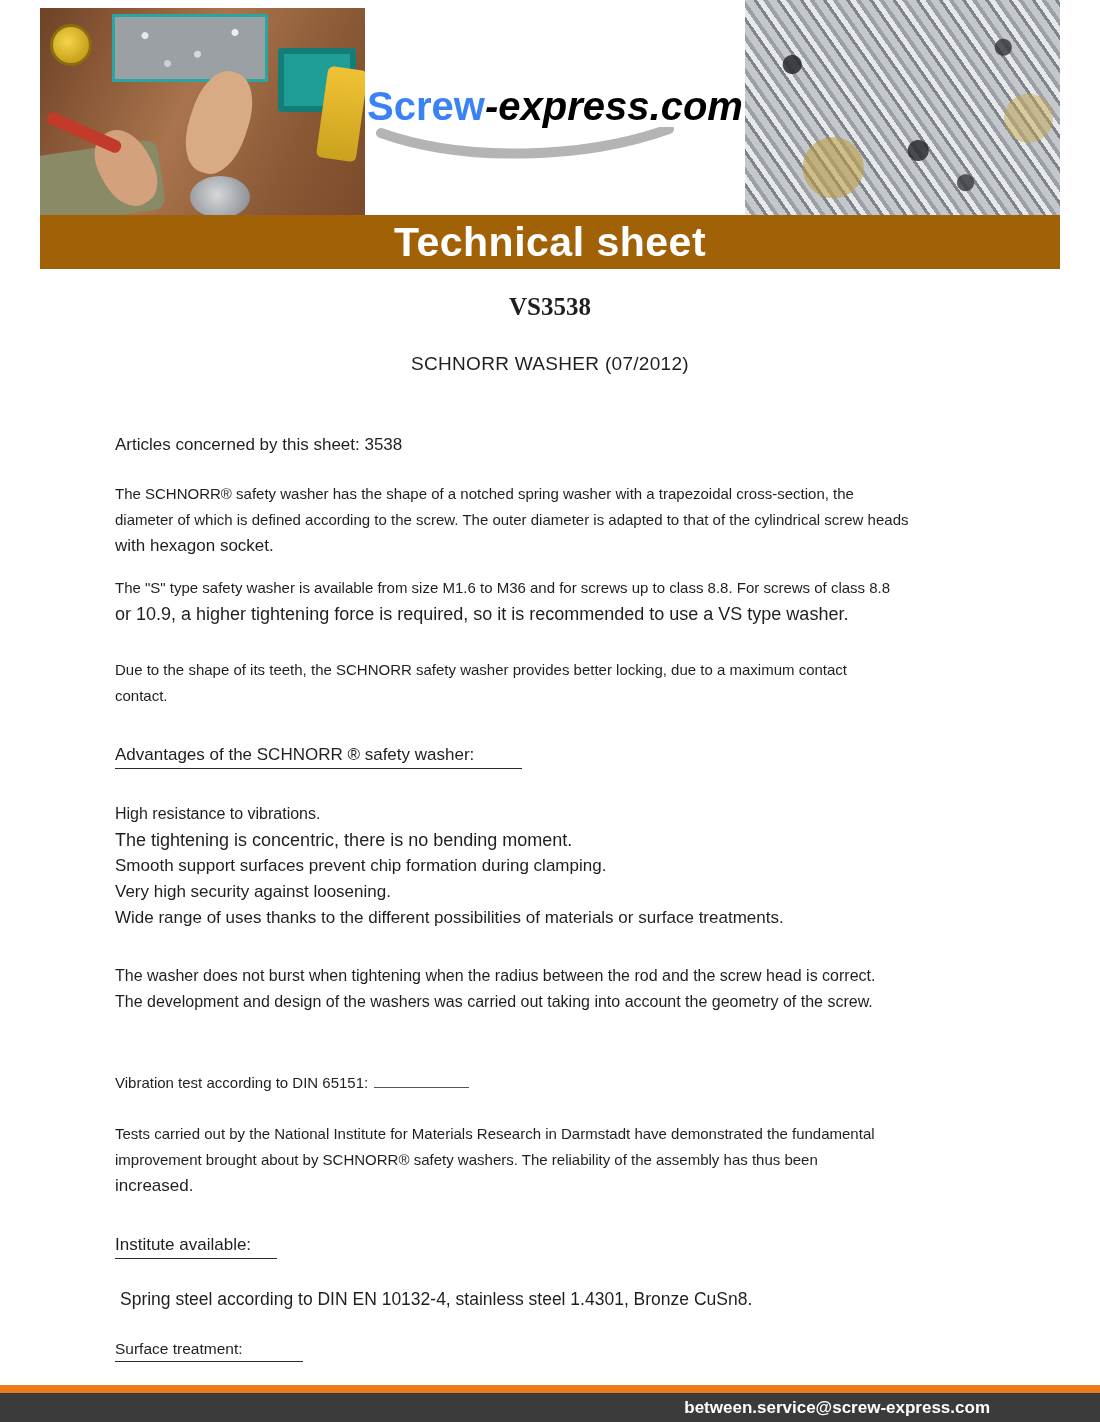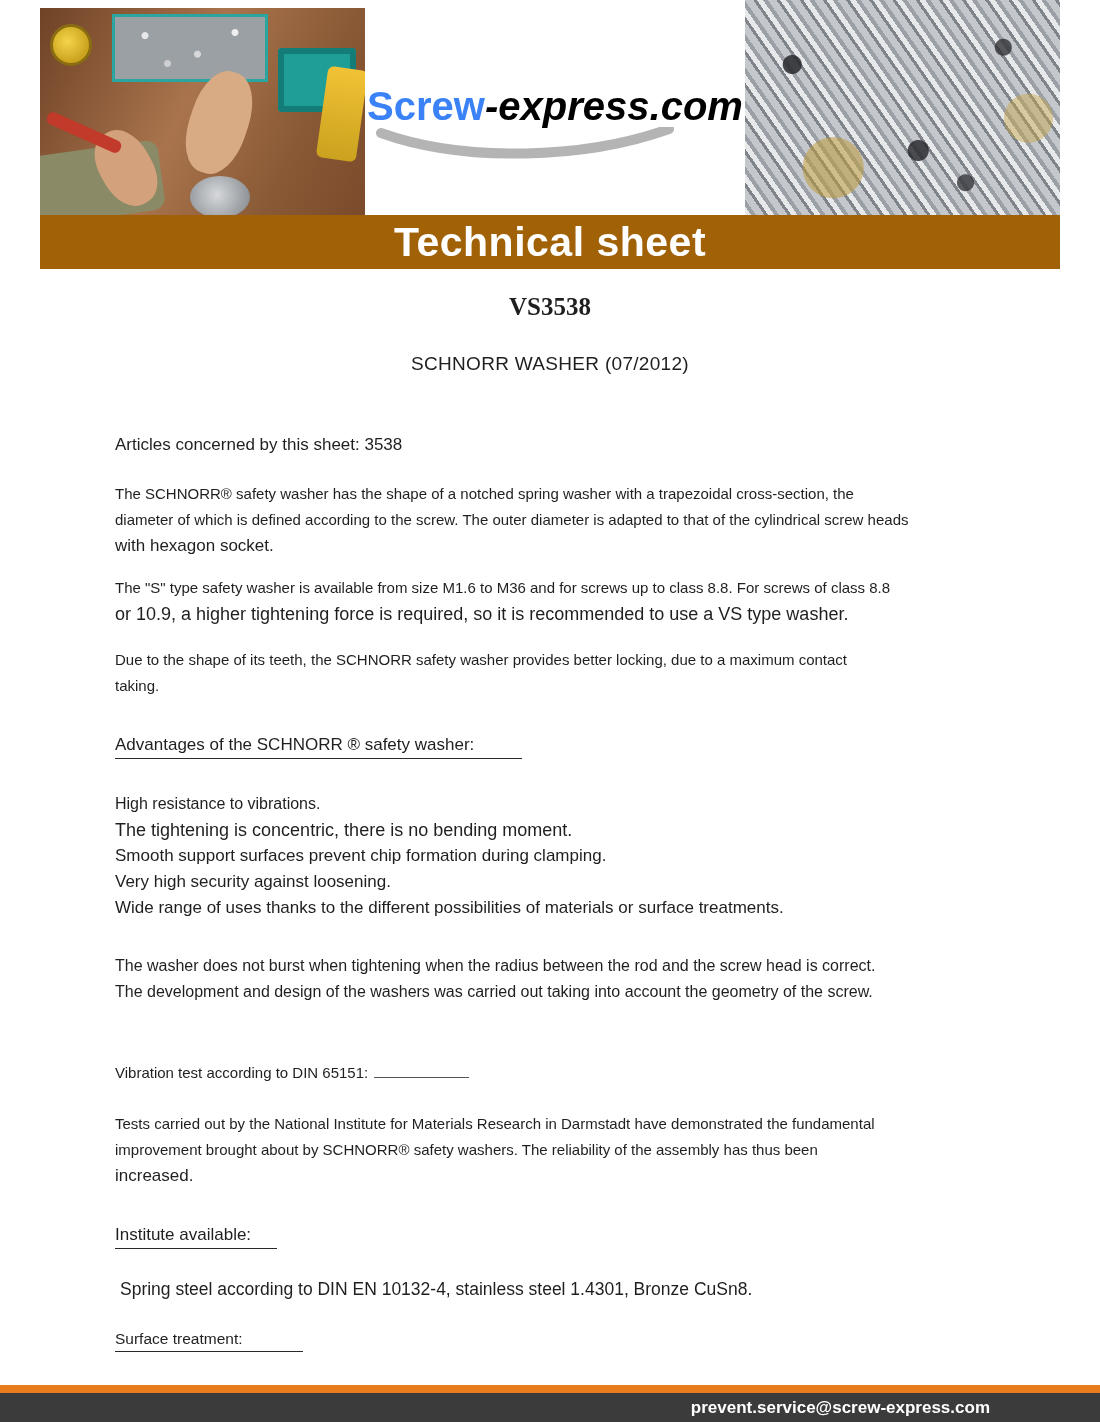--- a/index.html
+++ b/index.html
@@ -82,21 +82,21 @@
   .doc-title{font-size:19px;margin-top:32px;letter-spacing:.3px;}
   .indent{margin-left:115px;margin-right:60px;}
   .line{line-height:26px;}
   .s15{font-size:15px;}
   .s16{font-size:16px;}
   .s17{font-size:17px;}
   .s18{font-size:18px;}
   .articles{margin-top:60px;font-size:17px;}
   .para1{margin-top:26px;}
   .para2{margin-top:16px;}
-  .para3{margin-top:20px;}
+  .para3{margin-top:30px;}
   .h-underline{
     display:inline-block;border-bottom:1px solid #2a2a2a;padding-bottom:3px;
   }
   .adv-heading{margin-top:36px;font-size:17px;}
   .adv-heading .h-underline{padding-right:48px;}
   .adv-list{margin-top:32px;}
   .notes{margin-top:32px;}
   .vib-heading{margin-top:58px;font-size:15px;}
   .vib-heading .blank-line{display:inline-block;width:95px;border-bottom:1px solid #555;margin-left:6px;height:14px;}
   .vib-para{margin-top:30px;}
@@ -160,21 +160,21 @@
       <div class="line s17">with hexagon socket.</div>
     </div>
 
     <div class="indent para2">
       <div class="line s15">The "S" type safety washer is available from size M1.6 to M36 and for screws up to class 8.8. For screws of class 8.8</div>
       <div class="line s18">or 10.9, a higher tightening force is required, so it is recommended to use a VS type washer.</div>
     </div>
 
     <div class="indent para3">
       <div class="line s15">Due to the shape of its teeth, the SCHNORR safety washer provides better locking, due to a maximum contact</div>
-      <div class="line s15">taking.</div>
+      <div class="line s15">contact.</div>
     </div>
 
     <div class="indent adv-heading">
       <span class="h-underline">Advantages of the SCHNORR ® safety washer:</span>
     </div>
 
     <div class="indent adv-list">
       <div class="line s16">High resistance to vibrations.</div>
       <div class="line s18">The tightening is concentric, there is no bending moment.</div>
       <div class="line s17">Smooth support surfaces prevent chip formation during clamping.</div>
@@ -207,17 +207,17 @@
       <span class="h-underline">Surface treatment:</span>
     </div>
 
     <div class="indent surf-text">blackened (standard), burnished, phosphated, zinc plated.</div>
 
   </div>
 
   <div class="footer">
     <div class="footer-stripe"></div>
     <div class="footer-bar">
-      <span class="footer-email">prevent.service@screw-express.com</span>
+      <span class="footer-email">between.service@screw-express.com</span>
     </div>
   </div>
 
 </div>
 
 </body></html>

